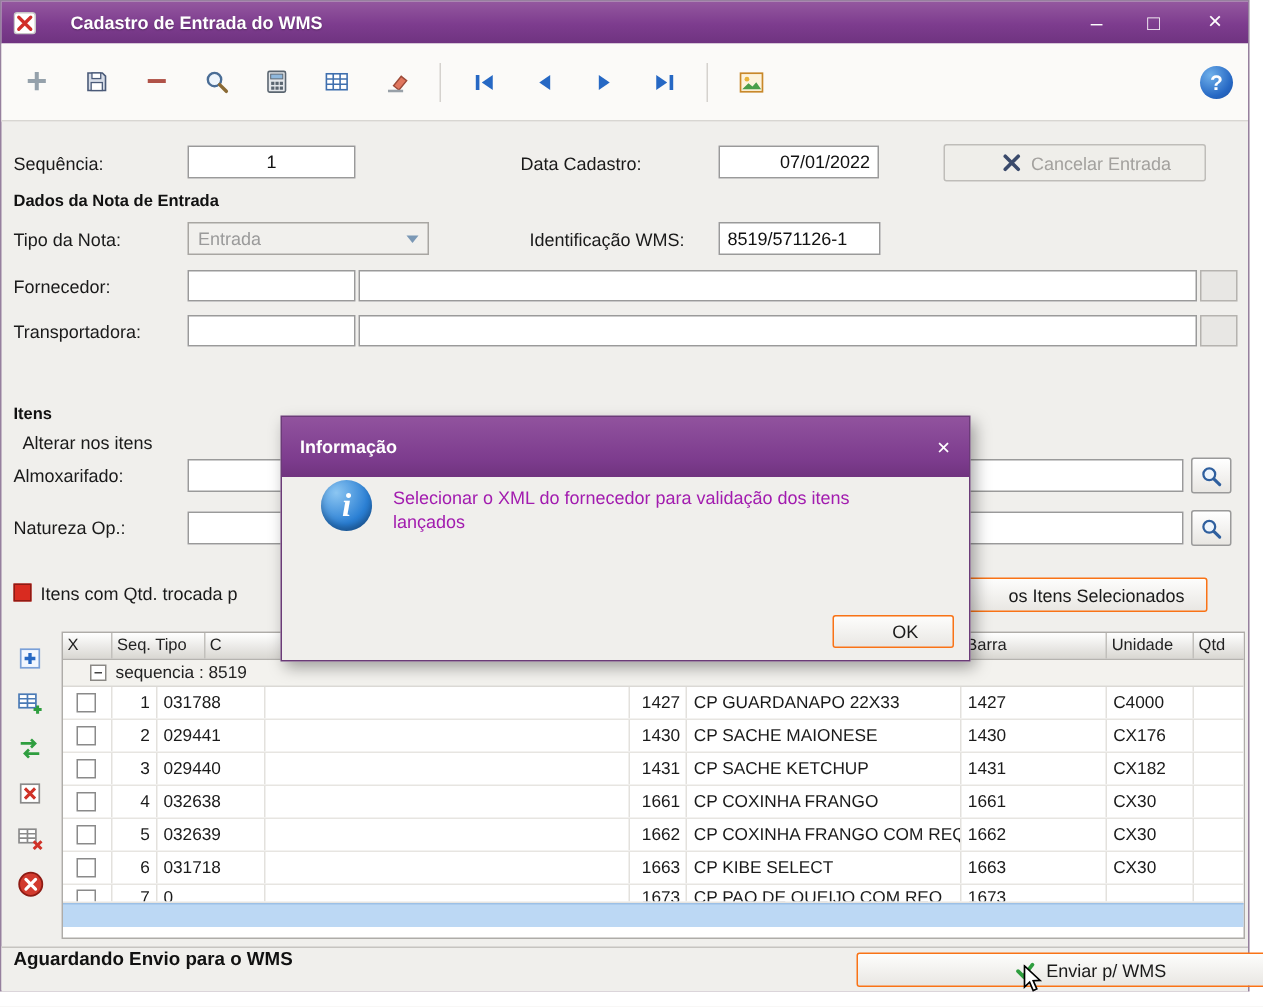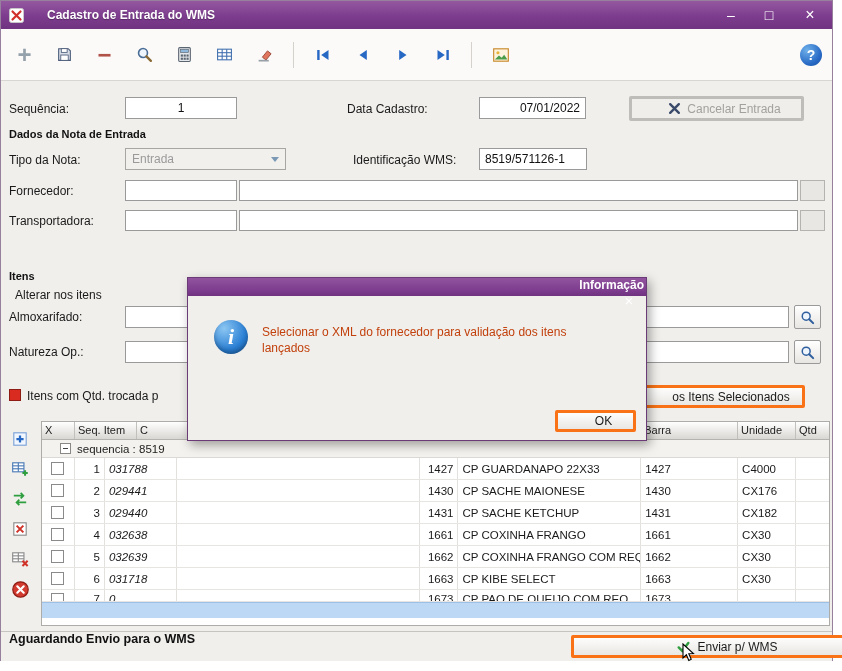--- a/index.html
+++ b/index.html
@@ -46,21 +46,21 @@
            font-family:inherit; font-size:12px; padding:0 5px; color:#111; }
   input.field { outline:none; }
   .tac { text-align:center; } .tar { text-align:right; }
   .dropdown { position:absolute; background:#f1f0ed; border:1px solid #a8a6a2; height:22px;
               display:flex; align-items:center; color:#9a9a9a; padding-left:6px; }
   .dd-arrow-box { margin-left:auto; width:20px; height:100%; display:flex;
                   align-items:center; justify-content:center; }
   .dd-tri { width:0; height:0; border-left:4px solid transparent; border-right:4px solid transparent;
             border-top:5px solid #7b98b5; }
   .btn { position:absolute; background:linear-gradient(180deg,#fdfdfc,#e9e7e3);
-         border:3px solid #f97316; border-radius:2px;
+         border:1px solid #f97316; border-radius:2px;
          display:flex; align-items:center; justify-content:center; gap:6px;
          font-size:12px; color:#1a1a1a;padding-left:16px; }
   .btn.disabled { color:#a3a19e; background:#efeeea; border-color:#bfbdb9; }
   .tiny-btn { position:absolute; width:25px; height:21px; background:#e8e7e4;
               border:1px solid #b5b3af; }
   .mini-btn { position:absolute; width:27px; height:24px;
               background:linear-gradient(180deg,#ffffff,#e8e6e2); border:1px solid #9a9a9a;
               border-radius:2px; display:flex; align-items:center; justify-content:center; }
   .legend-square { position:absolute; width:12px; height:12px; background:#d92b20;
                    border:1px solid #8e1b14; }
@@ -79,50 +79,50 @@
                display:flex; align-items:center; font-size:11.5px; color:#222; }
   .expand-box { width:11px; height:11px; border:1px solid #8a8884; background:#fff;
                 margin-left:18px; margin-right:6px; position:relative; }
   .expand-box::after { content:""; position:absolute; left:2px; right:2px; top:4px;
                        height:1px; background:#444; }
   .g-row { display:flex; height:22px; border-bottom:1px solid #e7e5e1; background:#fff;
            font-size:11.5px; overflow:hidden; }
   .g-cell { border-right:1px solid #e3e1dd; padding:0 4px; display:flex; align-items:center;
             white-space:nowrap; overflow:hidden; }
   .c-cb{width:33px; justify-content:center;} .c-seq{width:30px; justify-content:flex-end;}
-  .c-code{width:72px;font-style:italic;} .c-gap{width:243px;} .c-prod{width:39px; justify-content:flex-end;}
+  .c-code{width:72px;} .c-gap{width:243px;} .c-prod{width:39px; justify-content:flex-end;}
   .c-desc{width:183px;} .c-barra{width:97px;} .c-unid{width:58px;}
   .c-qtd{width:33px; border-right:none;}
   .row-clipped { height:12px; }
   .row-clipped .g-cell { align-items:flex-start; padding-top:3px; }
   .band { height:16px; background:var(--band); border-top:1px solid #9cc0e6; }
   .cb { appearance:none; width:13px; height:13px; background:#fff; border:1px solid #8a8a8a; }
 
   
   .statusbar { position:absolute; left:0; right:0; top:630px; height:30px;
                background:#f0efec; border-top:1px solid #c6c4c0;
                display:flex; align-items:flex-start; padding-left:8px; }
   .status-text { font-weight:bold; font-size:12.5px; color:#111; }
 
   
   .dialog { position:absolute; left:186px; top:276px; width:460px; height:164px;
             background:#f0efec; border:1px solid #6b3b78; box-shadow:3px 4px 10px rgba(0,0,0,.35);
             z-index:50; }
-  .dialog-title { height:18px; background:linear-gradient(180deg,#91539e, var(--titlebar) 70%, #70337f);
+  .dialog-title { height:40px; background:linear-gradient(180deg,#91539e, var(--titlebar) 70%, #70337f);
                   color:#fff; font-weight:bold; font-size:12px;
-                  display:flex; align-items:flex-end; padding:0 2px 0 12px;flex-direction:column; }
+                  display:flex; align-items:center; padding:0 2px 0 12px; }
   .dialog-close { margin-left:auto; width:30px; height:100%; display:flex; align-items:center;
                   justify-content:center; font-size:15px; font-weight:normal; }
   .info-icon { position:absolute; left:26px; top:42px; width:34px; height:34px; border-radius:50%;
                background:radial-gradient(circle at 30% 25%, #8cc6f2, #2a7fd4 62%, #1c5fa8);
                color:#fff; font-family:"Liberation Serif", serif; font-style:italic; font-weight:bold;
                font-size:22px; display:flex; align-items:center; justify-content:center;
                box-shadow:inset 0 -3px 4px rgba(0,0,0,.25); }
   .dialog-msg { position:absolute; left:74px; top:46px; width:332px; font-size:12px;
-                line-height:16px; color:#c2410c; }
+                line-height:16px; color:#a21caf; }
   .dialog-ok { left:367px; top:132px; width:81px; height:22px; }
 
   
   .cursor { position:absolute; left:682px; top:643px; z-index:100; }
 </style>
 </head>
 <body style="--titlebar: #7d3c8e; --band: #bcd8f4;">
 
 <div class="window">
 
@@ -366,21 +366,21 @@
         <svg width="19" height="19" viewBox="0 0 16 16">
           <circle cx="8" cy="8" r="6.5" fill="#d23b2f" stroke="#8e1b14"></circle>
           <path d="M5.3 5.3 L10.7 10.7 M10.7 5.3 L5.3 10.7" stroke="#fff" stroke-width="1.8" stroke-linecap="round"></path>
         </svg>
       </span>
   </div>
 
   <div class="grid">
     <div class="grid-header">
       <div class="gh-cell h-x">X</div>
-      <div class="gh-cell h-seq">Seq. Item</div>
+      <div class="gh-cell h-seq">Seq. Tipo</div>
       <div class="gh-cell h-c">C</div>
       <div class="gh-cell h-p"></div>
       <div class="gh-cell h-d"></div>
       <div class="gh-cell h-barra">Barra</div>
       <div class="gh-cell h-unid">Unidade</div>
       <div class="gh-cell h-qtd">Qtd</div>
     </div>
     <div class="group-row">
       <span class="expand-box"></span>
       <span>sequencia : 8519</span>

